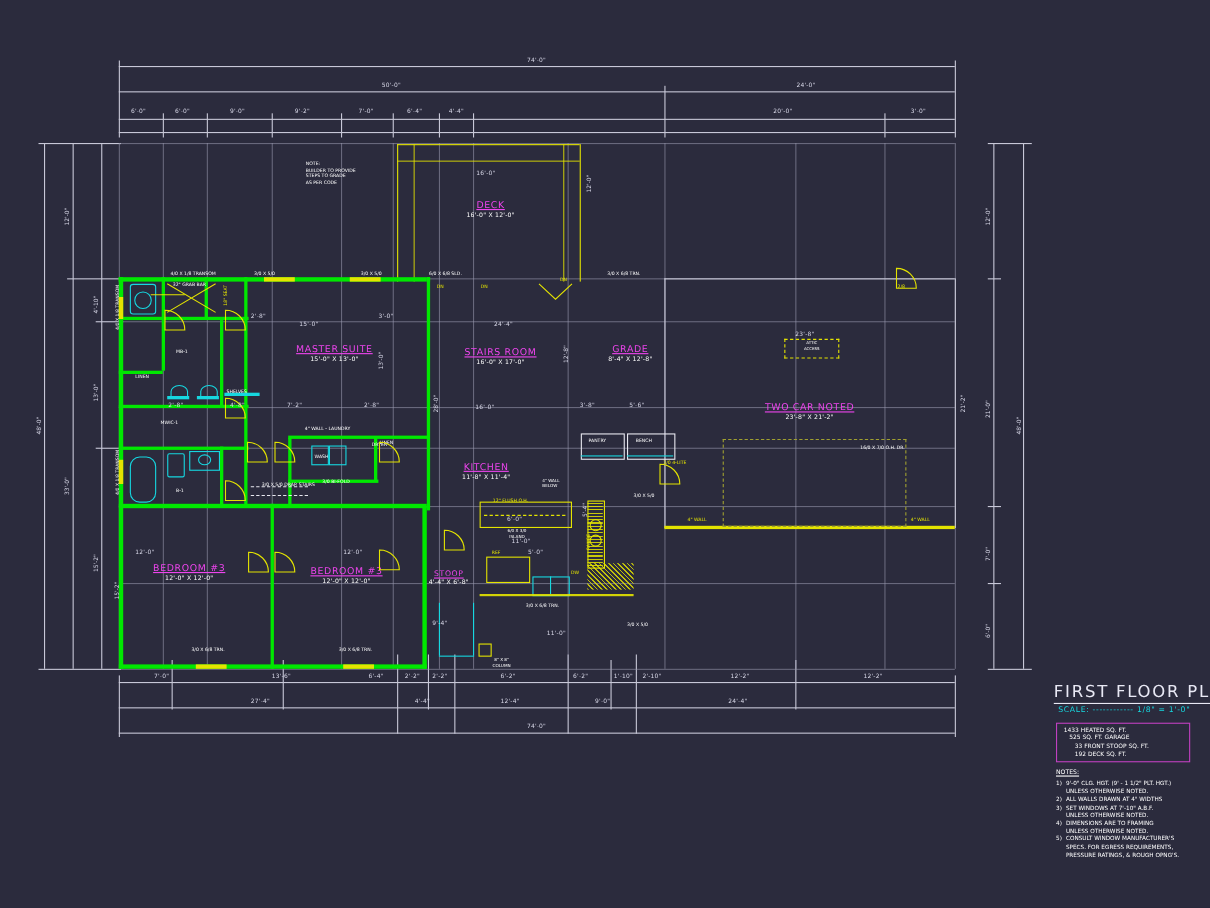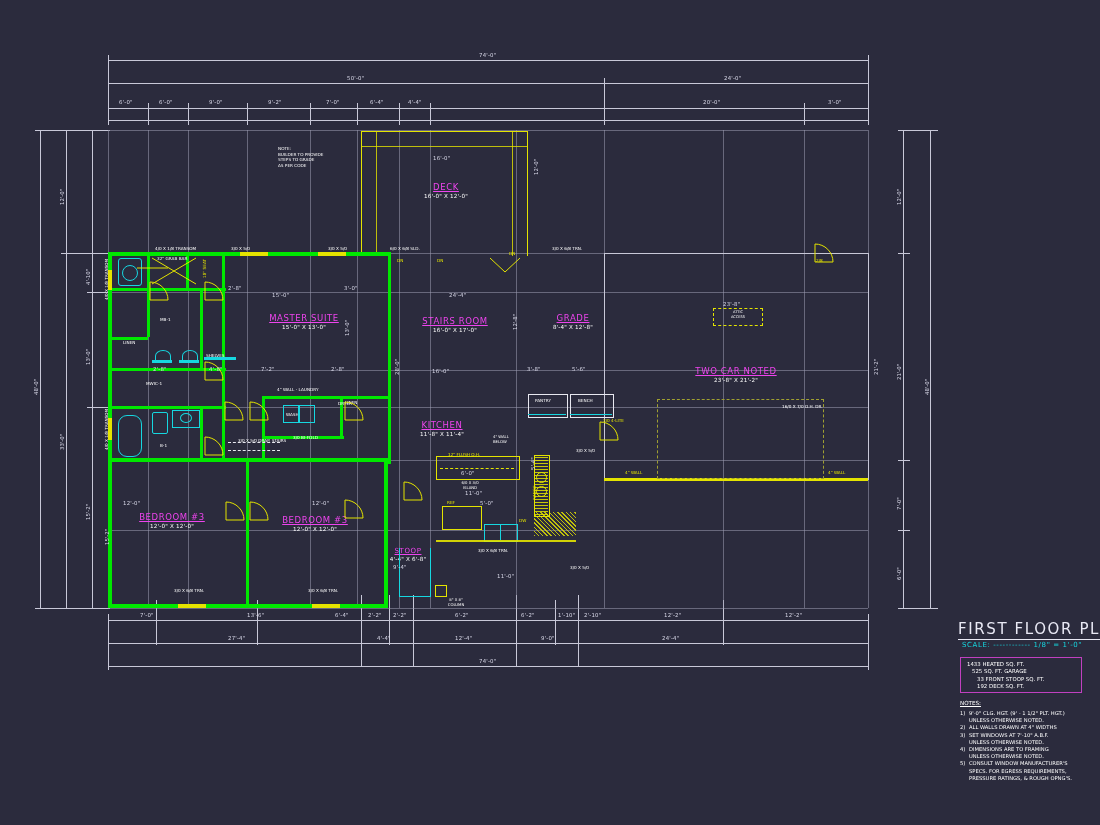--- a/index.html
+++ b/index.html
@@ -269,21 +269,21 @@
     <div class="rd">11'-8" X 11'-4"</div>
   </div>
   <div class="room" style="left:125px;top:512px;width:94px;">
     <div class="rn">BEDROOM #3</div>
     <div class="rd">12'-0" X 12'-0"</div>
   </div>
   <div class="room" style="left:268px;top:515px;width:94px;">
     <div class="rn">BEDROOM #3</div>
     <div class="rd">12'-0" X 12'-0"</div>
   </div>
-  <div class="room" style="left:381px;top:547px;width:54px;">
+  <div class="room" style="left:381px;top:518px;width:54px;">
     <div class="rn" style="font-size:7px;">STOOP</div>
     <div class="rd">4'-4" X 6'-8"</div>
   </div>
 
   <div class="abs" style="left:604px;top:253px;width:264px;height:1px;background:#c8c8d8;"></div>
   <div class="abs" style="left:868px;top:253px;width:1px;height:227px;background:#c8c8d8;"></div>
   <div class="abs" style="left:604px;top:253px;width:1px;height:227px;background:#c8c8d8;"></div>
   <div class="abs yel" style="left:604px;top:478px;width:264px;height:3px;"></div>
   <div class="abs" style="left:657px;top:399px;width:165px;height:78px;border:1px dashed #a0a030;"></div>
   <div class="tinyw" style="left:782px;top:404px;">16/0 X 7/0 O.H. DR.</div>

